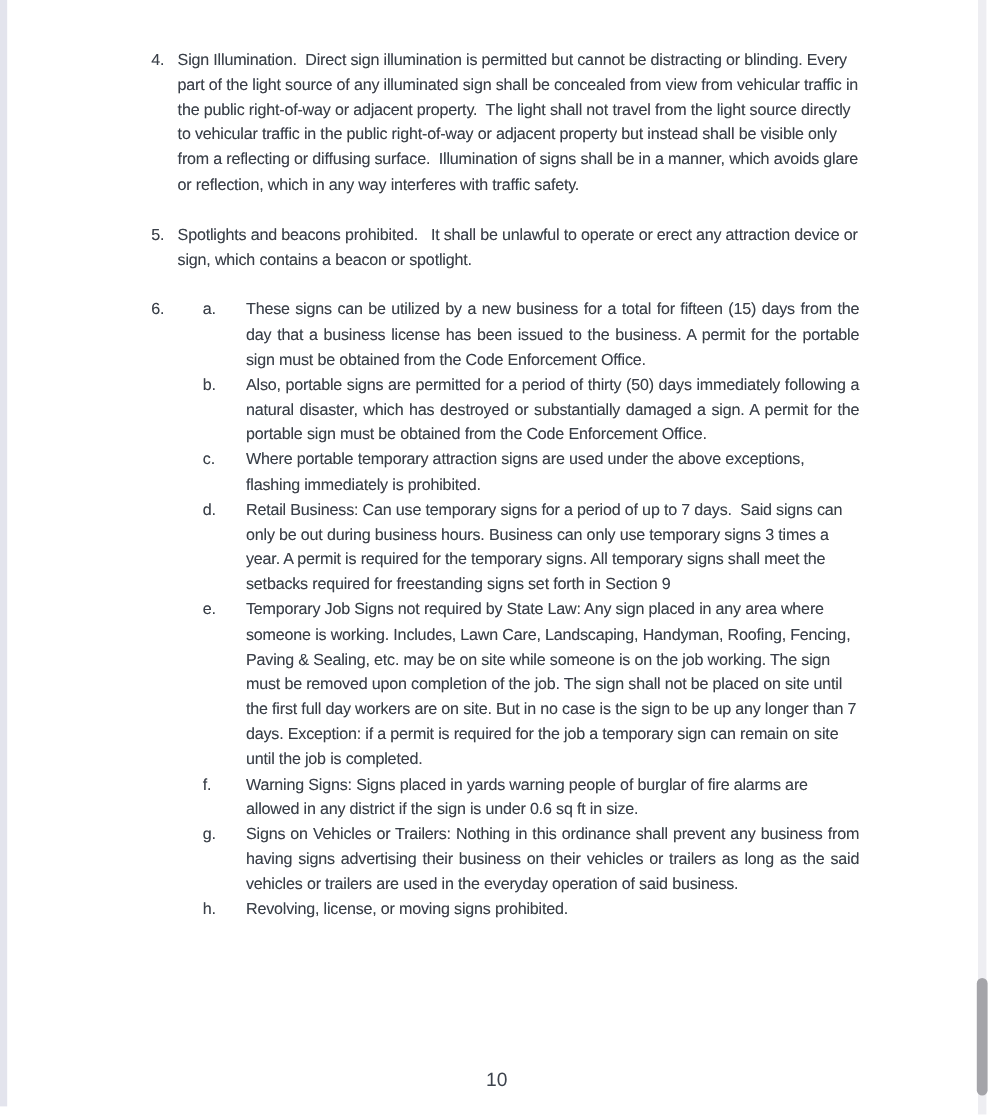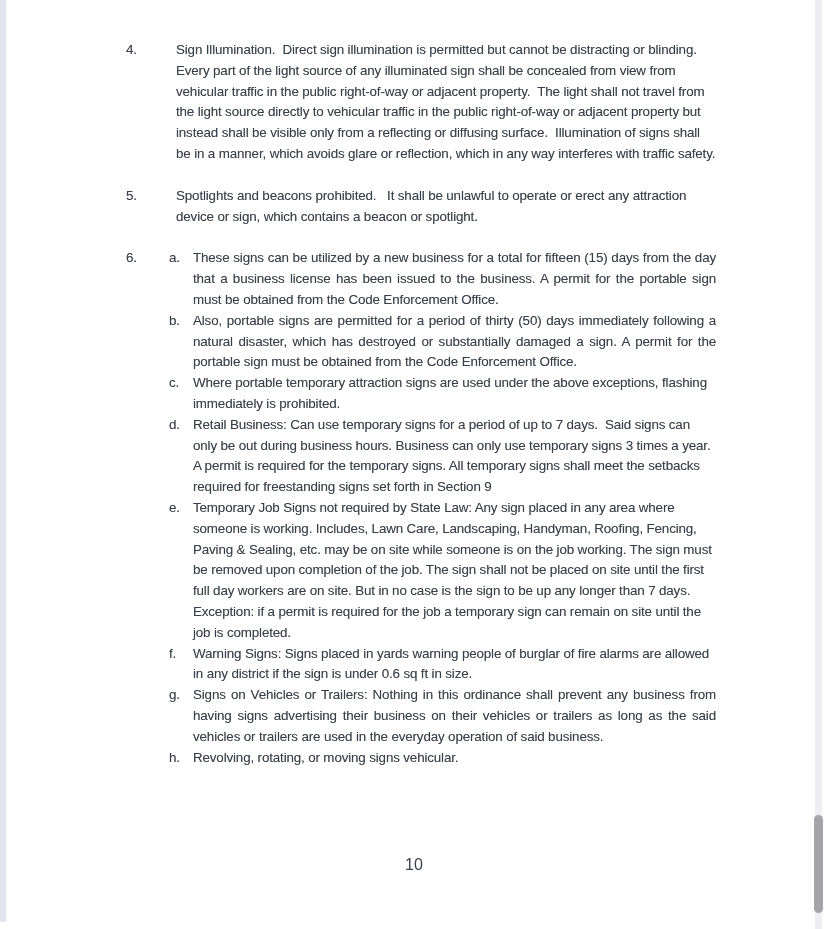--- a/index.html
+++ b/index.html
@@ -46,42 +46,42 @@
   .num {
     width: 22px;
     flex: none;
   }
   .txt {
     flex: 1;
     min-width: 0;
   }
   .pre {
     white-space: pre-wrap;
-    margin-left: 28px;
   }
   .sub {
     display: flex;
     margin-left: 21px;
   }
   .letter {
     width: 24px;
     flex: none;
   }
   .stxt {
     flex: 1;
     min-width: 0;
     white-space: pre-wrap;
+    margin-left: 12px;
   }
   .stxt.justify {
     white-space: normal;
     text-align: justify;
   }
   .page-number {
     position: absolute;
-    top: 856px;
+    top: 892px;
     left: 0;
     width: 828px;
     text-align: center;
     color: #3c424c;
   }
   .scroll-track {
     position: absolute;
     top: 0;
     right: 6px;
     width: 7px;
@@ -150,21 +150,21 @@
           <div class="stxt">Warning Signs: Signs placed in yards warning people of burglar of fire alarms are allowed in any district if the sign is under 0.6 sq ft in size.</div>
         </div>
 
         <div class="sub">
           <span class="letter">g.</span>
           <div class="stxt justify">Signs on Vehicles or Trailers: Nothing in this ordinance shall prevent any business from having signs advertising their business on their vehicles or trailers as long as the said vehicles or trailers are used in the everyday operation of said business.</div>
         </div>
 
         <div class="sub">
           <span class="letter">h.</span>
-          <div class="stxt">Revolving, rotating, or moving signs vehicular.</div>
+          <div class="stxt">Revolving, license, or moving signs prohibited.</div>
         </div>
 
       </div>
     </div>
   </div>
 
   <div class="page-number">10</div>
 
   <div class="scroll-track">
     <div class="scroll-thumb"></div>

